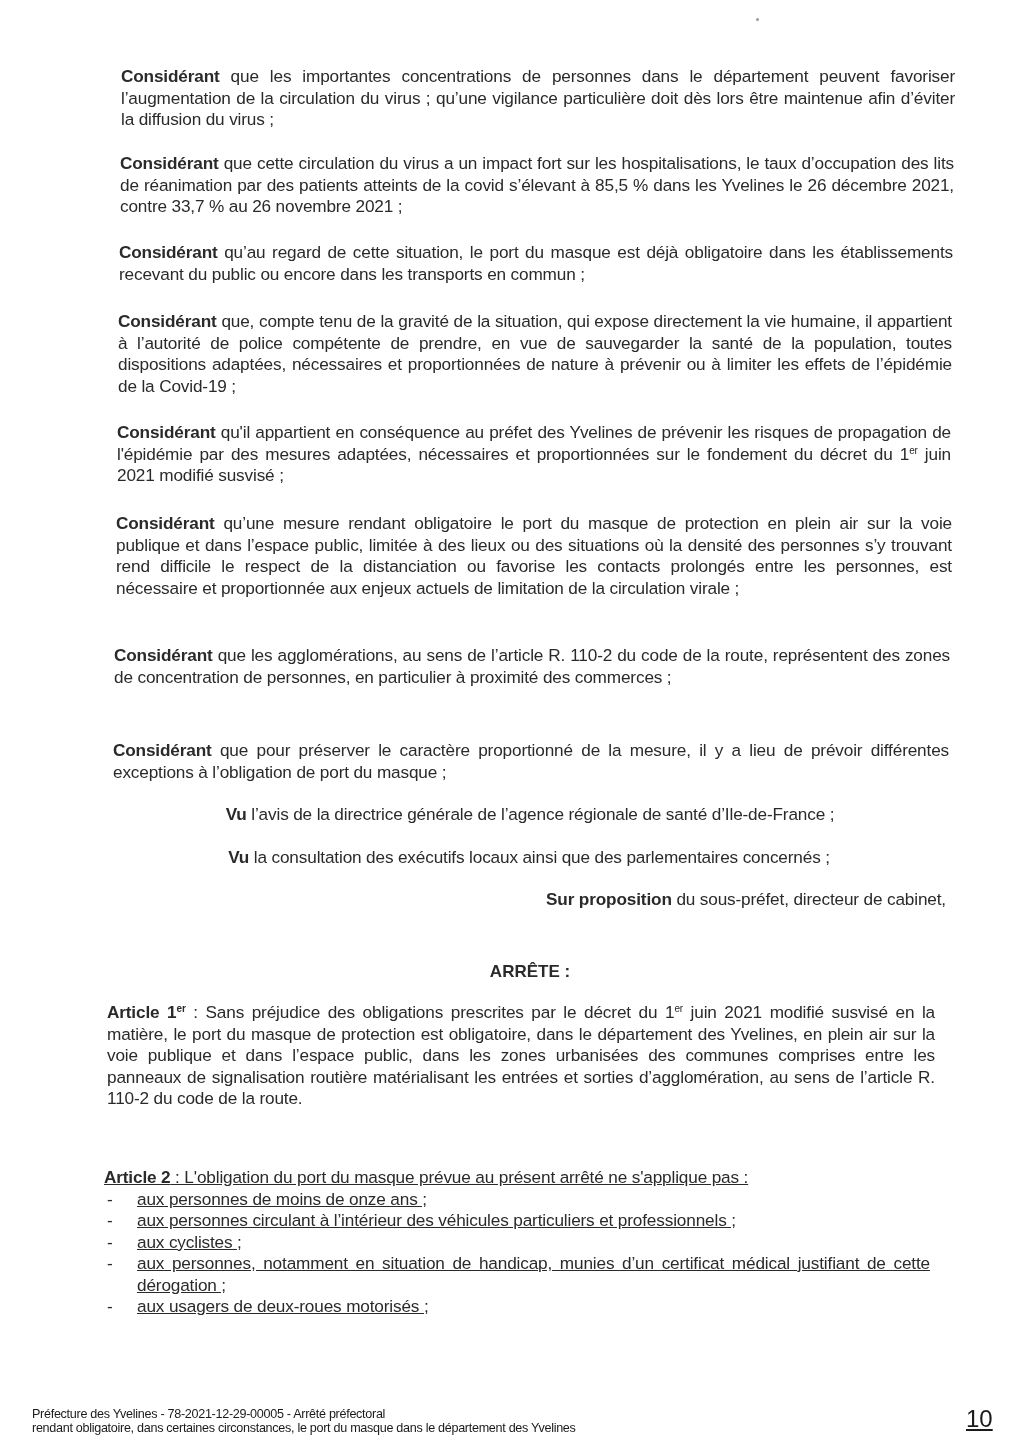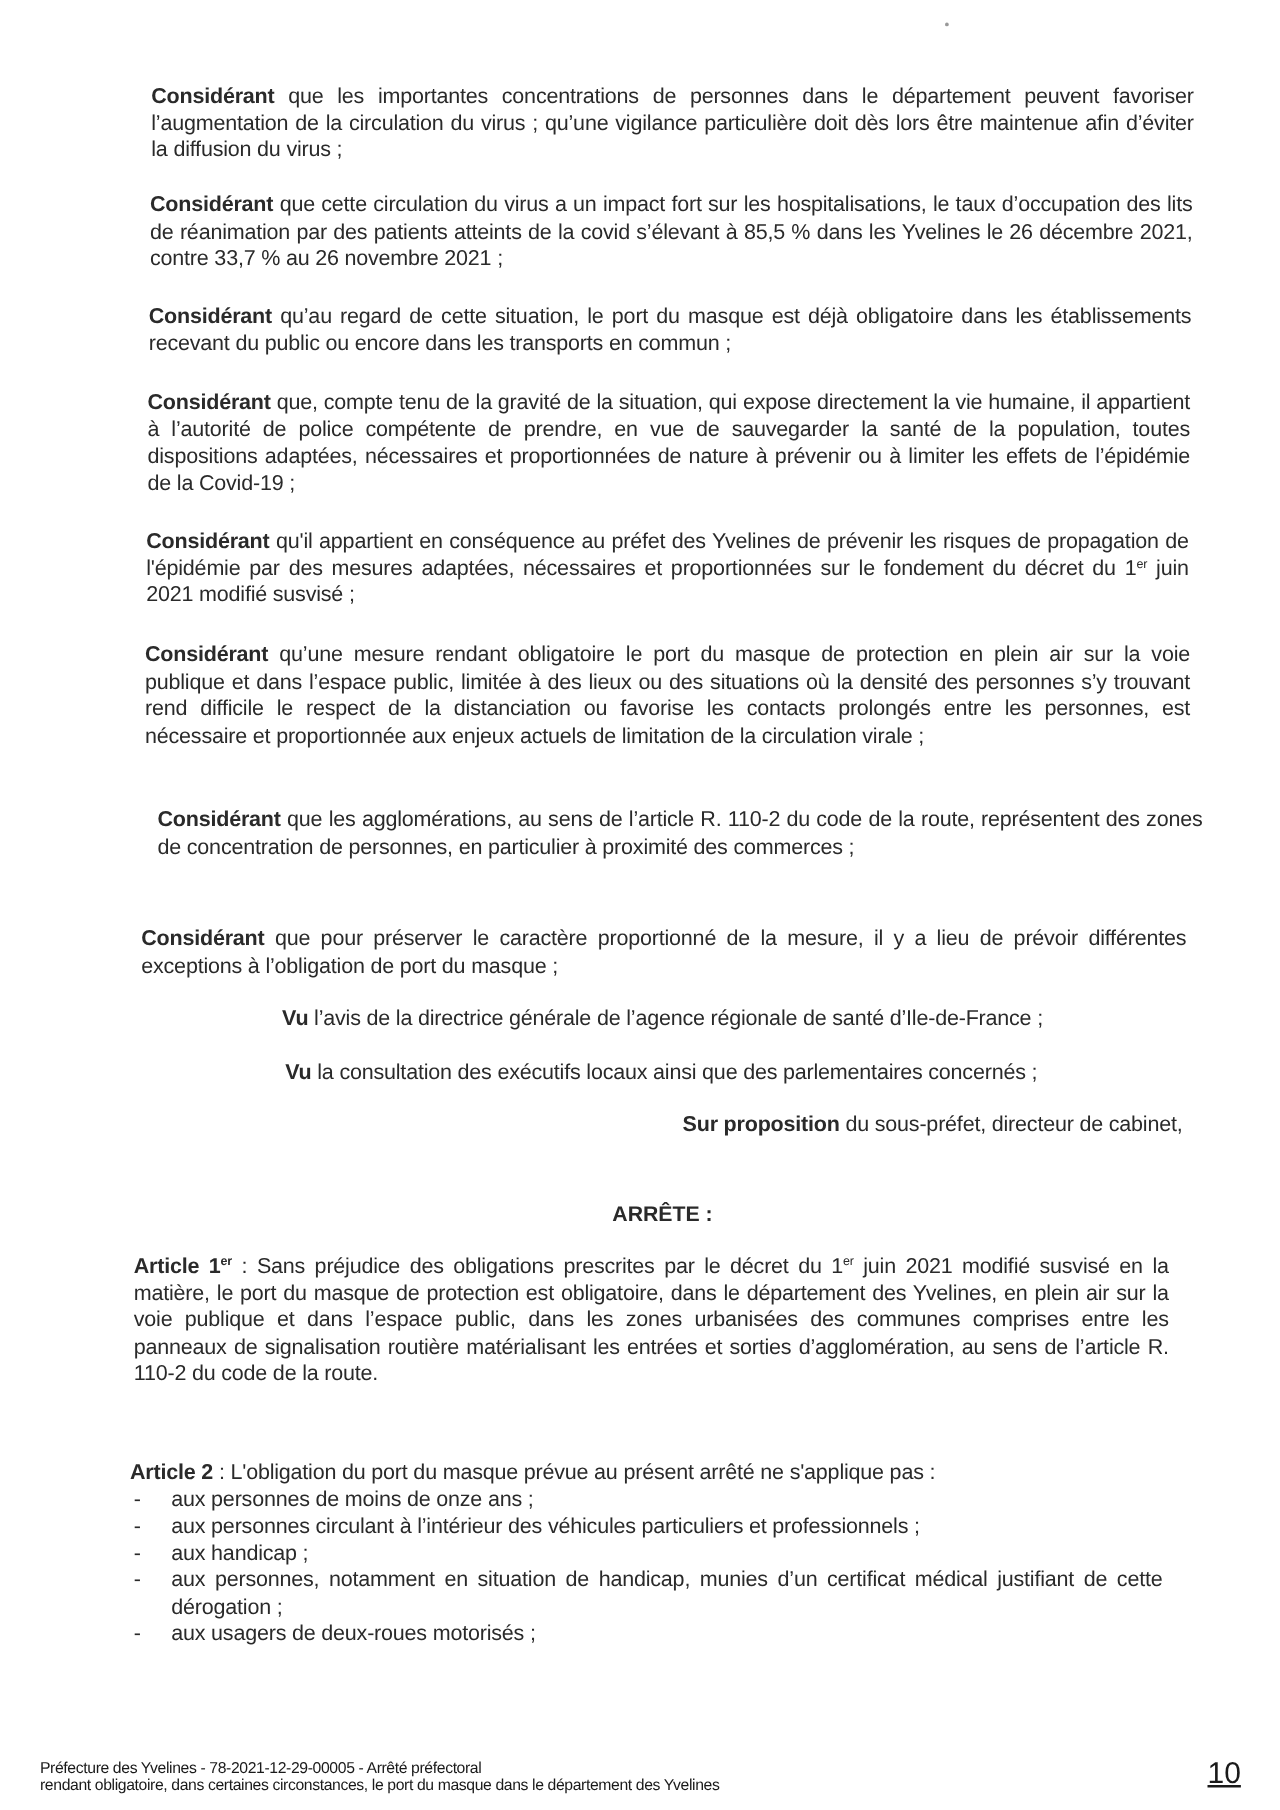--- a/index.html
+++ b/index.html
@@ -64,21 +64,21 @@
   </div>
 
   <div class="para" style="left:117px;top:422px;width:834px;">
     <p><span class="lead">Considérant</span><span> qu'il appartient en conséquence au préfet des Yvelines de prévenir les risques de propagation de l'épidémie par des mesures adaptées, nécessaires et proportionnées sur le fondement du décret du 1</span><sup>er</sup><span> juin 2021 modifié susvisé ;</span></p>
   </div>
 
   <div class="para" style="left:116px;top:513px;width:836px;">
     <p><span class="lead">Considérant</span><span> qu’une mesure rendant obligatoire le port du masque de protection en plein air sur la voie publique et dans l’espace public, limitée à des lieux ou des situations où la densité des personnes s’y trouvant rend difficile le respect de la distanciation ou favorise les contacts prolongés entre les personnes, est nécessaire et proportionnée aux enjeux actuels de limitation de la circulation virale ;</span></p>
   </div>
 
-  <div class="para" style="left:114px;top:645px;width:836px;margin-left:12px;">
+  <div class="para" style="left:114px;top:645px;width:836px;">
     <p><span class="lead">Considérant</span><span> que les agglomérations, au sens de l’article R. 110-2 du code de la route, représentent des zones de concentration de personnes, en particulier à proximité des commerces ;</span></p>
   </div>
 
   <div class="para" style="left:113px;top:740px;width:836px;">
     <p><span class="lead">Considérant</span><span> que pour préserver le caractère proportionné de la mesure, il y a lieu de prévoir différentes exceptions à l’obligation de port du masque ;</span></p>
   </div>
 
   <div class="para" style="left:112px;top:804px;width:836px;text-align:center;">
     <p><span class="lead">Vu</span><span> l’avis de la directrice générale de l’agence régionale de santé d’Ile-de-France ;</span></p>
   </div>
@@ -90,26 +90,26 @@
   <div class="para" style="left:110px;top:889px;width:836px;text-align:right;">
     <p><span class="lead">Sur proposition</span><span> du sous-préfet, directeur de cabinet,</span></p>
   </div>
 
   <div class="centered-heading">ARRÊTE :</div>
 
   <div class="para" style="left:107px;top:1002px;width:828px;">
     <p><span class="lead"><span>Article 1</span><sup>er</sup></span><span> : Sans préjudice des obligations prescrites par le décret du 1</span><sup>er</sup><span> juin 2021 modifié susvisé en la matière, le port du masque de protection est obligatoire, dans le département des Yvelines, en plein air sur la voie publique et dans l’espace public, dans les zones urbanisées des communes comprises entre les panneaux de signalisation routière matérialisant les entrées et sorties d’agglomération, au sens de l’article R. 110-2 du code de la route.</span></p>
   </div>
 
-  <div class="para" style="left:104px;top:1167px;width:826px;">
+  <div class="para" style="left:104px;top:1167px;width:826px;text-decoration:underline;">
     <p><span class="lead">Article 2</span><span> : L'obligation du port du masque prévue au présent arrêté ne s'applique pas :</span></p>
     <ul class="dash">
       <li>aux personnes de moins de onze ans ;</li>
       <li>aux personnes circulant à l’intérieur des véhicules particuliers et professionnels ;</li>
-      <li>aux handicap ;</li>
+      <li>aux cyclistes ;</li>
       <li>aux personnes, notamment en situation de handicap, munies d’un certificat médical justifiant de cette dérogation ;</li>
       <li>aux usagers de deux-roues motorisés ;</li>
     </ul>
   </div>
 
   <div class="footer">
     <div>Préfecture  des Yvelines  - 78-2021-12-29-00005 - Arrêté préfectoral</div>
     <div>rendant obligatoire, dans certaines circonstances, le port du masque dans le département des Yvelines</div>
   </div>
   <div class="page-number">10</div>

